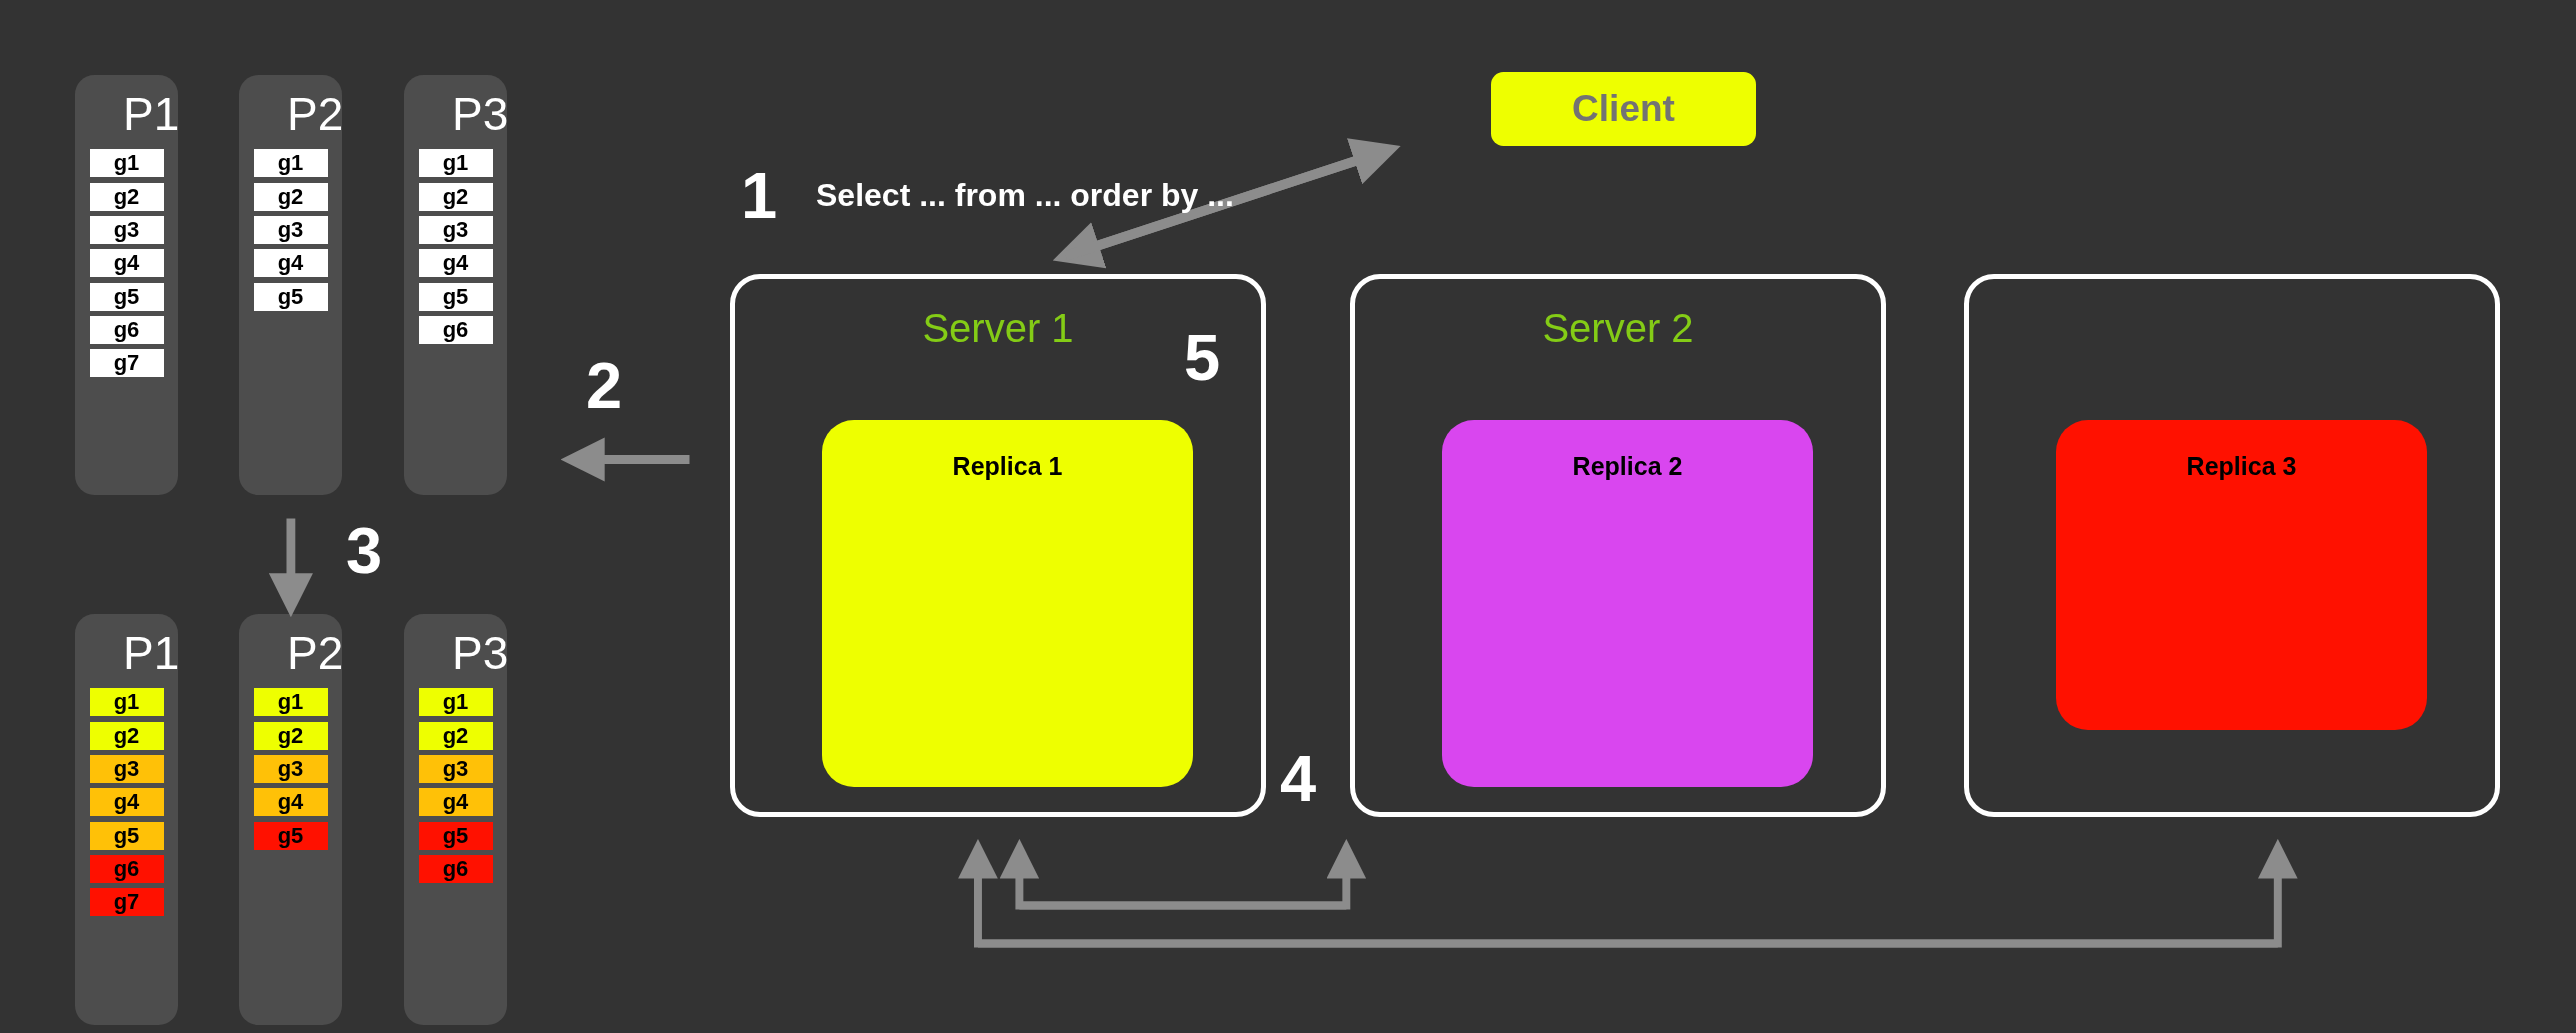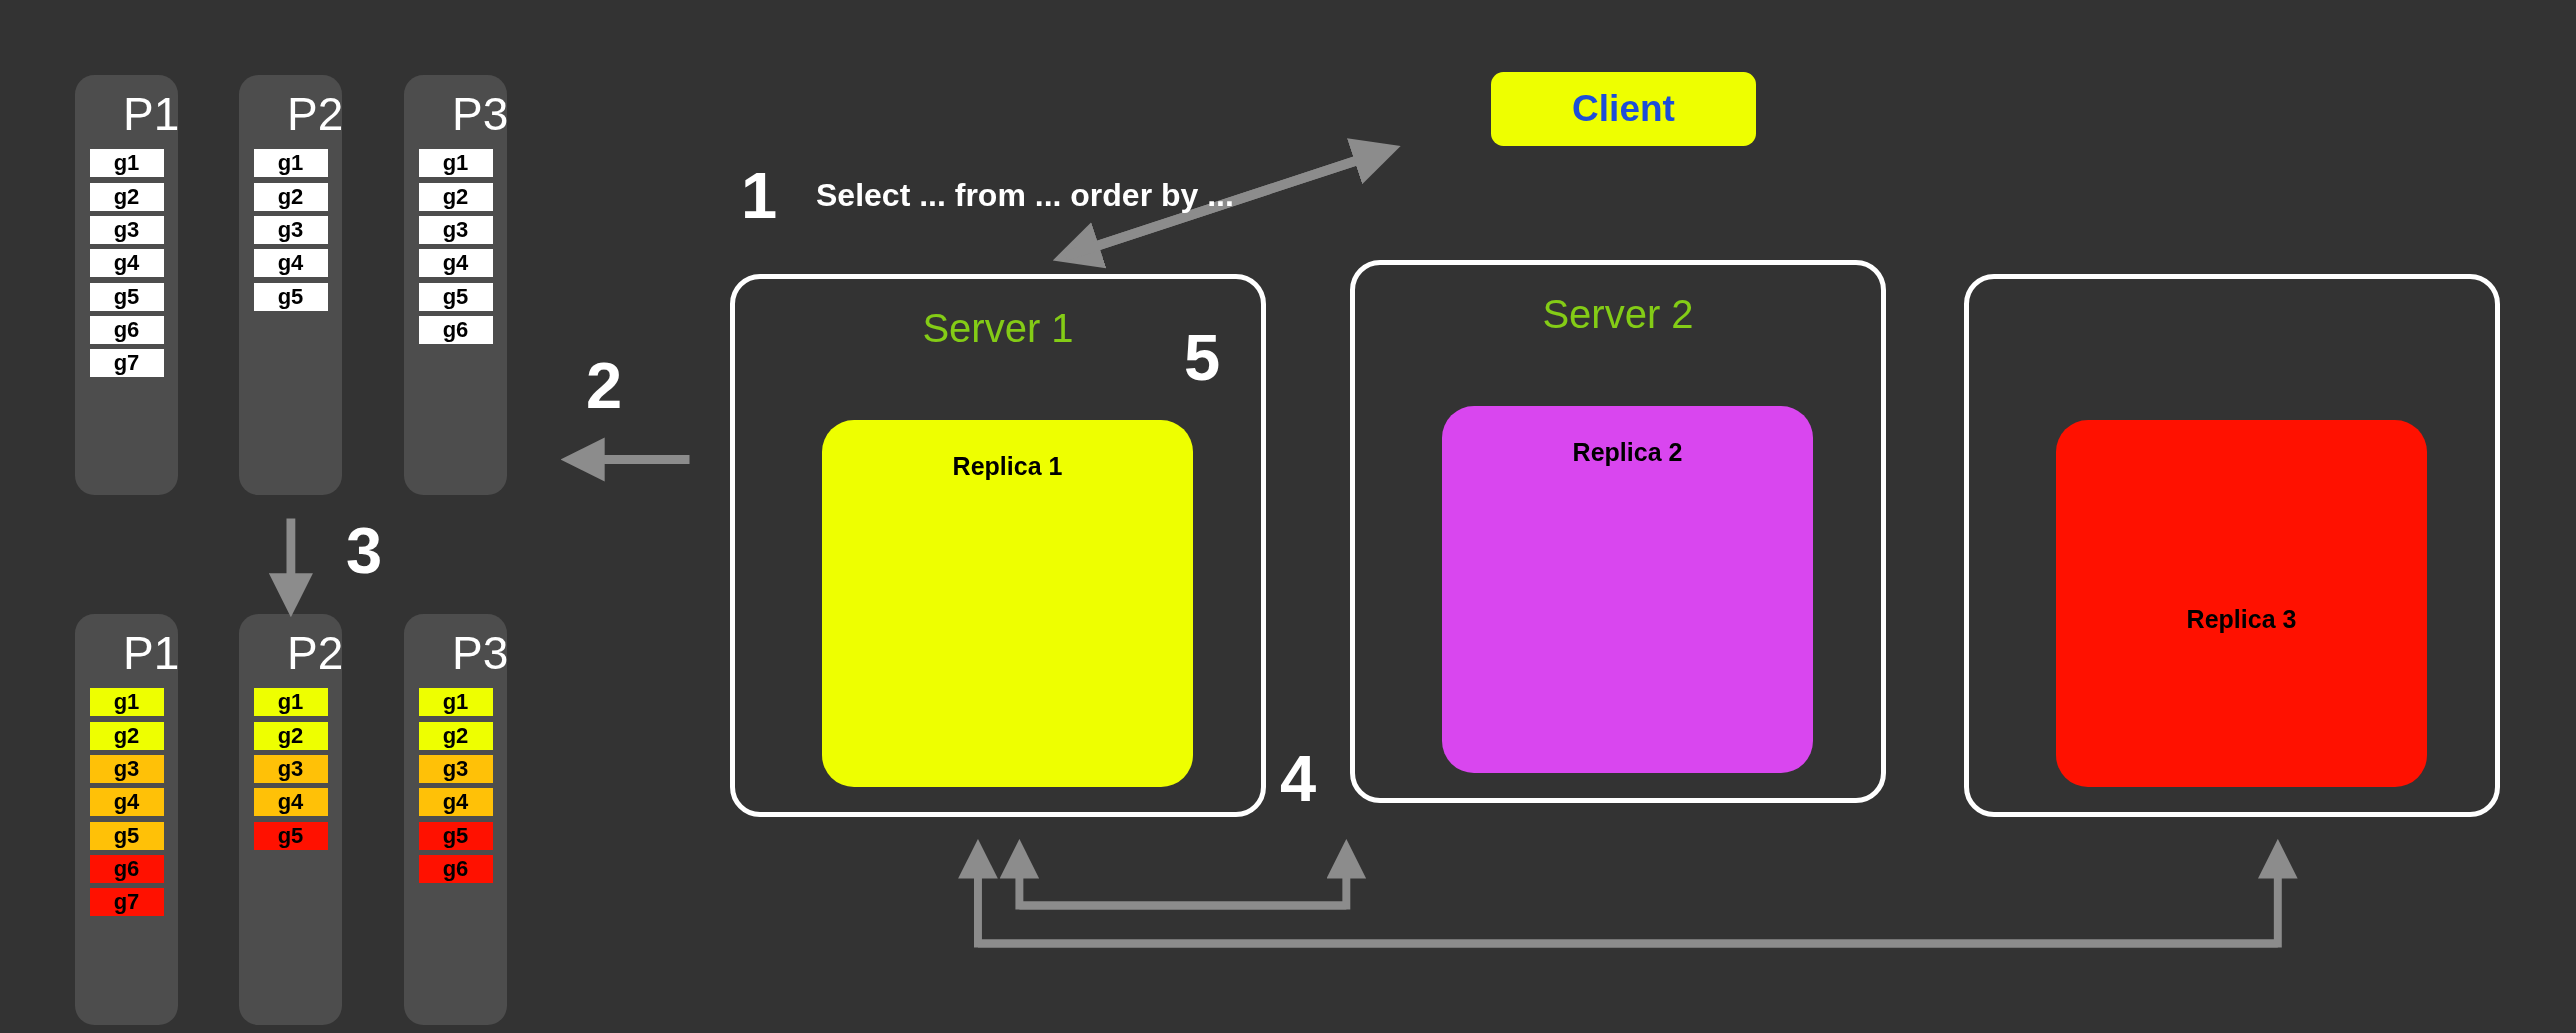--- a/index.html
+++ b/index.html
@@ -100,21 +100,21 @@
     width: 265px;
     height: 74px;
     border-radius: 12.4px;
     display: flex;
     align-items: center;
     justify-content: center;
   }
   #client-label {
     font-size: 37px;
     font-weight: bold;
-    color: #1d4ed8;
+    color: #737373;
     user-select: none;
   }
 
   
   .step-num {
     position: absolute;
     color: #ffffff;
     font-weight: bold;
     user-select: none;
     line-height: 1;
@@ -222,29 +222,29 @@
     <span id="client-label">Client</span>
   </div>
 
   <div class="server-box" id="server-1" style="left:730px; top:274px; width:536px; height:543px;">
     <div class="server-title">Server 1</div>
     <div class="replica-box" style="left:87px; top:141px; width:371px; height:367px; background:#eeff00;">
       <span class="replica-label">Replica 1</span>
     </div>
   </div>
 
-  <div class="server-box" id="server-2" style="left:1350px; top:260px; width:536px; height:543px;">
+  <div class="server-box" id="server-2" style="left:1350px; top:274px; width:536px; height:543px;">
     <div class="server-title">Server 2</div>
     <div class="replica-box" style="left:87px; top:141px; width:371px; height:367px; background:#d946ef;">
       <span class="replica-label">Replica 2</span>
     </div>
   </div>
 
   <div class="server-box" id="server-3" style="left:1964px; top:274px; width:536px; height:543px;">
-    <div class="replica-box" style="left:87px; top:141px; width:371px; height:367px; background:#ff1100;align-items:center;">
+    <div class="replica-box" style="left:87px; top:141px; width:371px; height:310px; background:#ff1100;">
       <span class="replica-label">Replica 3</span>
     </div>
   </div>
 
   <svg class="arrow-svg" id="arrow-step5" width="972" height="353" style="left:990px; top:115px;" viewBox="0 0 1100 400">
     <defs>
       <marker id="head-a" markerWidth="5" markerHeight="5" refX="3.6" refY="2.5" orient="auto" markerUnits="strokeWidth">
         <path d="M0,0 L5,2.5 L0,5 z" fill="#8c8c8c"></path>
       </marker>
       <marker id="head-b" markerWidth="5" markerHeight="5" refX="3.6" refY="2.5" orient="auto" markerUnits="strokeWidth">

